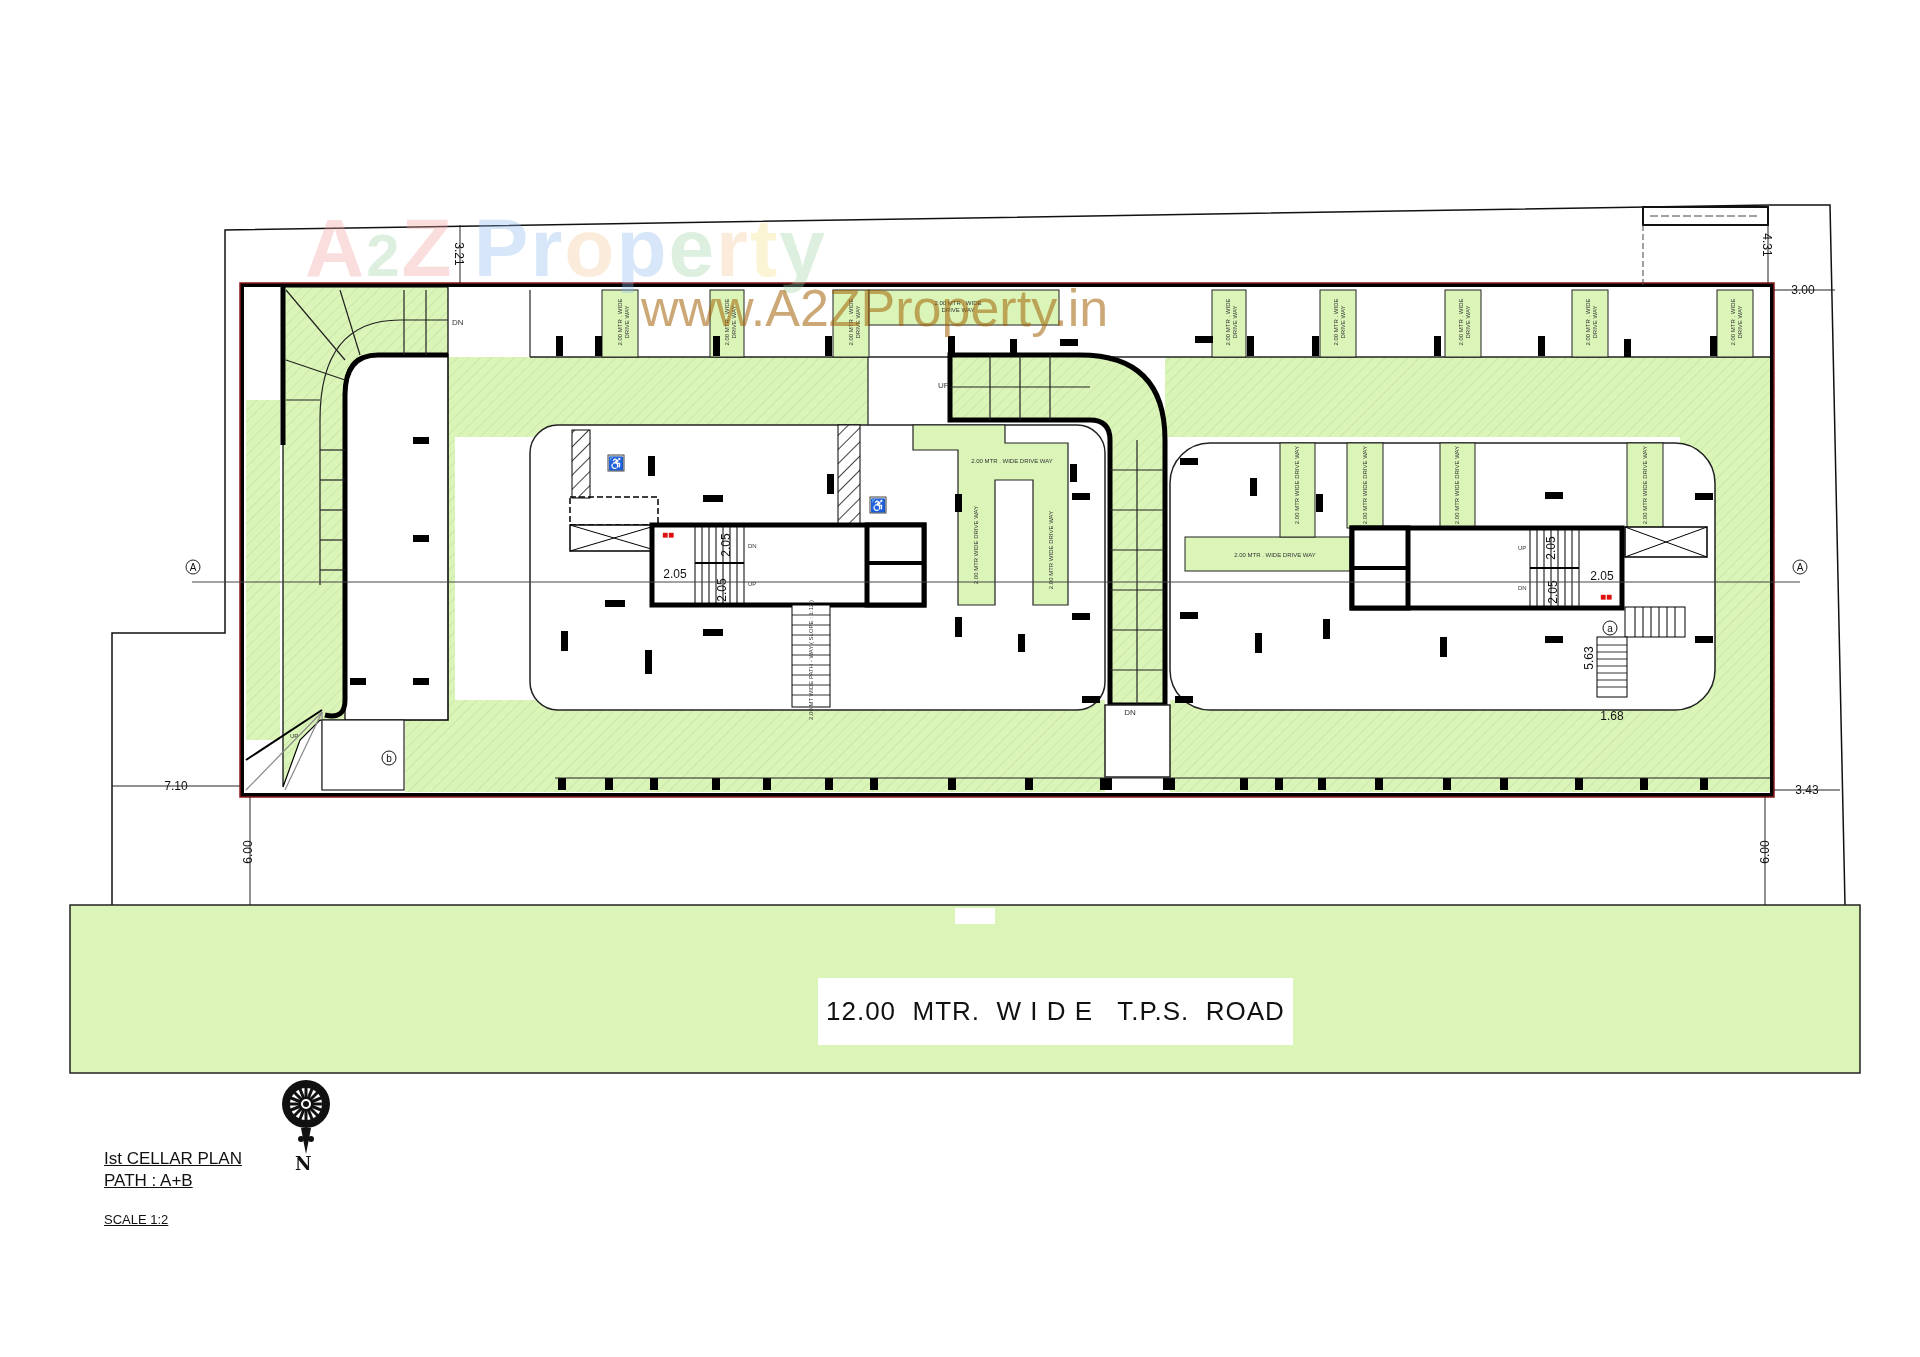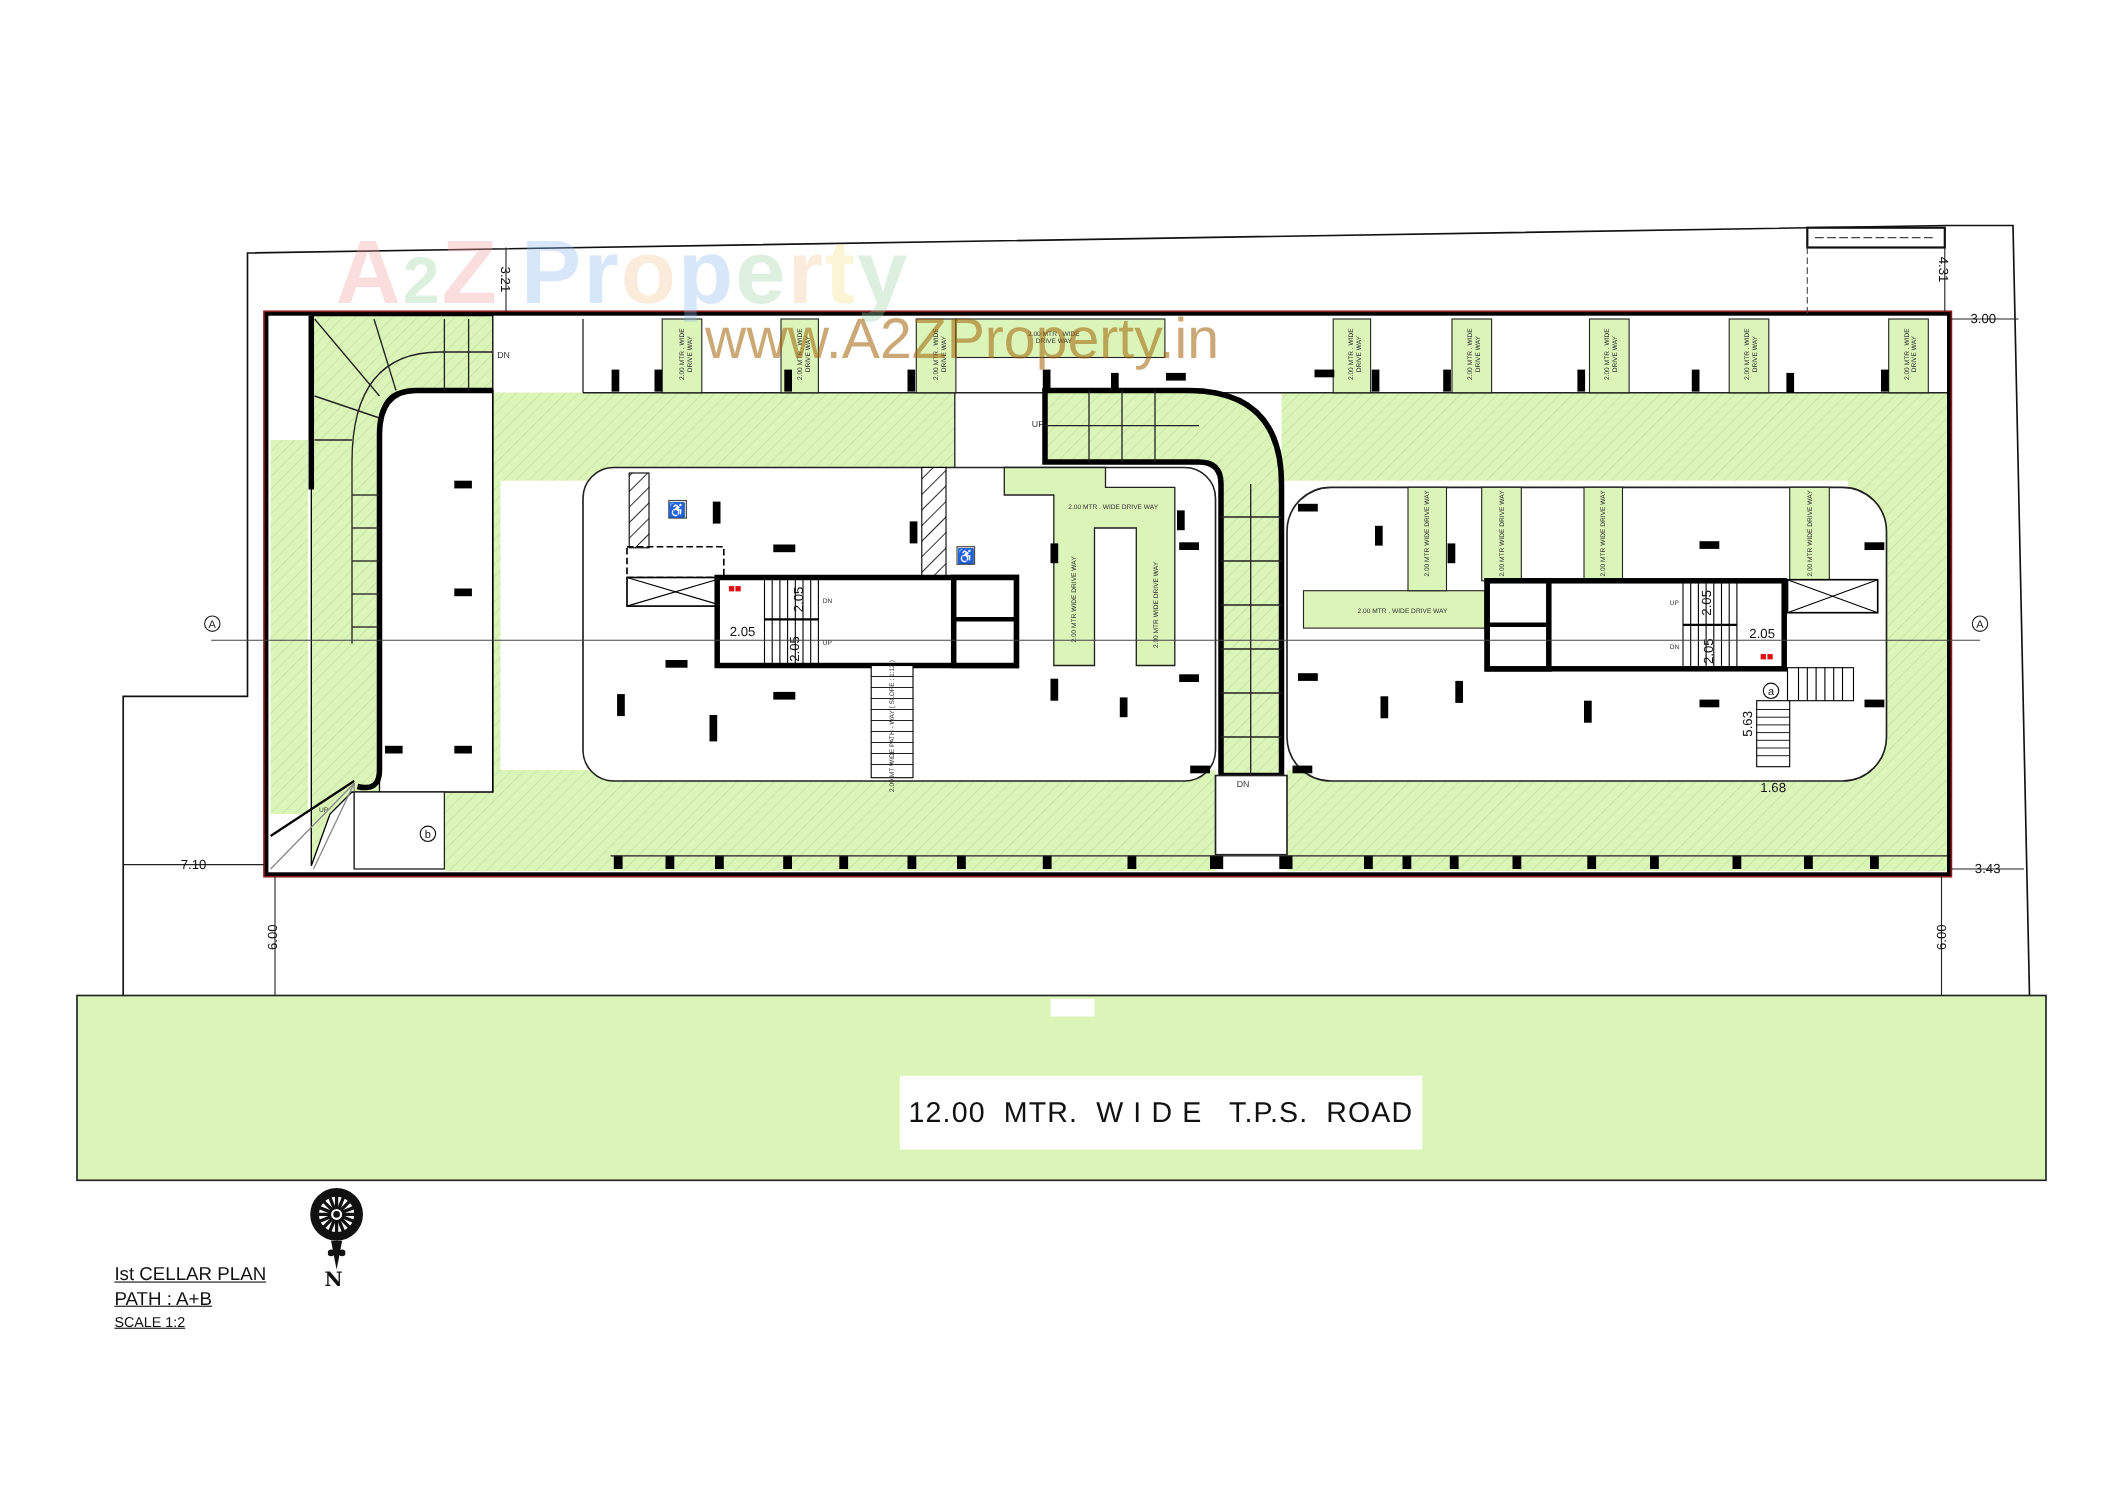--- a/index.html
+++ b/index.html
@@ -5,21 +5,21 @@
   html, body { margin:0; padding:0; background:#ffffff; }
   body { width:1920px; height:1357px; position:relative; overflow:hidden; font-family:"Liberation Sans", sans-serif; }
   svg { position:absolute; left:0; top:0; }
   .lbl { font-family:"Liberation Sans", sans-serif; }
   .tiny { font-size:6px; fill:#333; }
   .small { font-size:8px; fill:#333; }
   .dim { font-size:12px; fill:#111; }
   .road-label { position:absolute; left:818px; top:978px; background:#ffffff; padding:18px 8px; font-size:26px; letter-spacing:1px; color:#111; font-family:"Liberation Sans", sans-serif; }
   .title-block { position:absolute; left:104px; top:1148px; font-family:"Liberation Sans", sans-serif; color:#111; }
   .title-block .t1, .title-block .t2 { font-size:17px; text-decoration:underline; display:block; line-height:22px; }
-  .title-block .t3 { font-size:13px; text-decoration:underline; display:block; margin-top:2px; }
+  .title-block .t3 { font-size:13px; text-decoration:underline; display:block; margin-top:20px; }
   .wm1 { position:absolute; left:305px; top:201px; font-size:82px; font-weight:bold; font-family:"Liberation Sans", sans-serif; opacity:0.35; letter-spacing:2px; }
   .wm2 { position:absolute; left:641px; top:278px; font-size:52px; font-family:"Liberation Sans", sans-serif; color:#a16207; opacity:0.55; }
   .north-n { position:absolute; left:295px; top:1153px; font-family:"DejaVu Serif", serif; font-weight:bold; font-size:18px; color:#111; }
 </style>
 </head>
 <body>
 
 <svg width="1920" height="1357" viewBox="0 0 1920 1357">
   <defs>
     <pattern id="hatch" patternUnits="userSpaceOnUse" width="8" height="8" patternTransform="rotate(45)">

